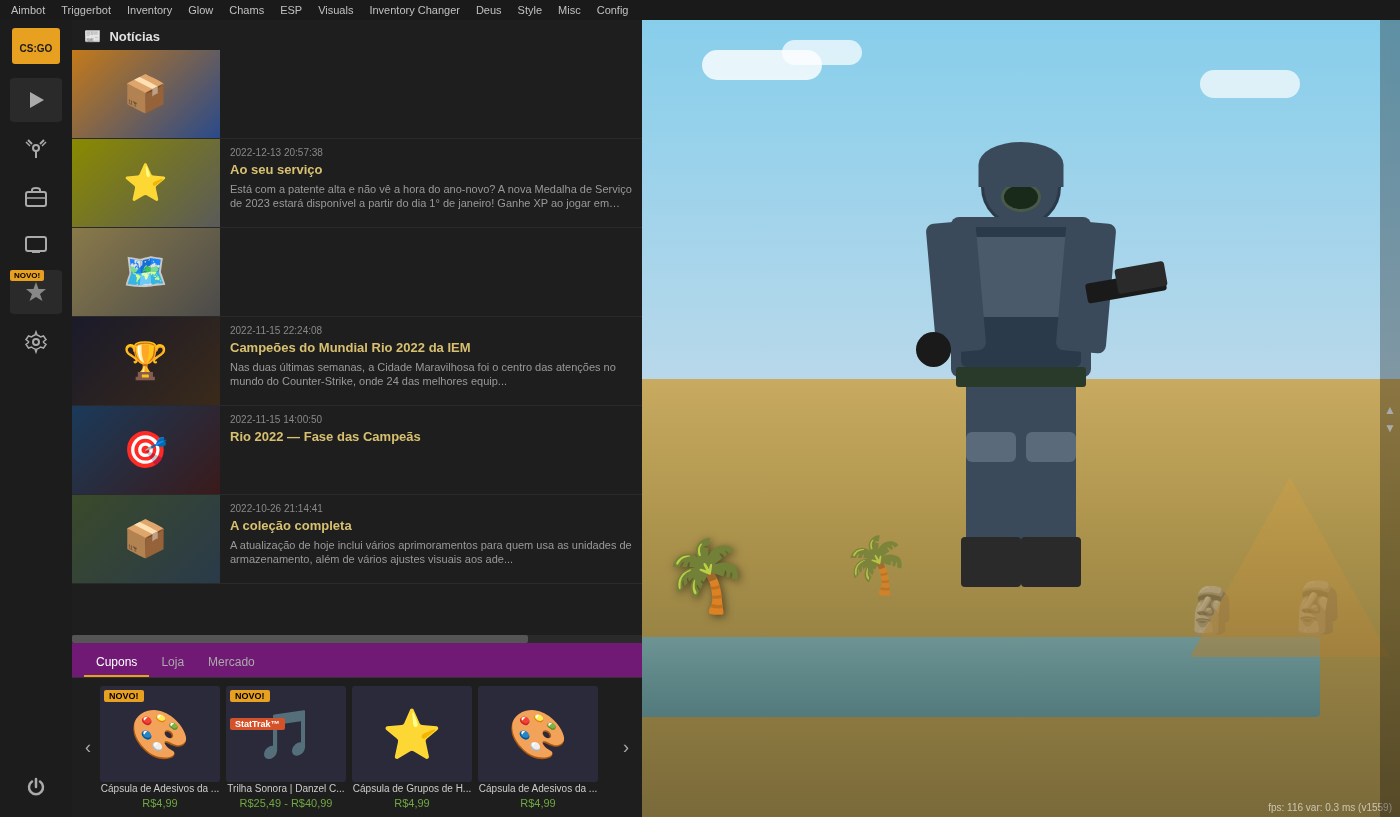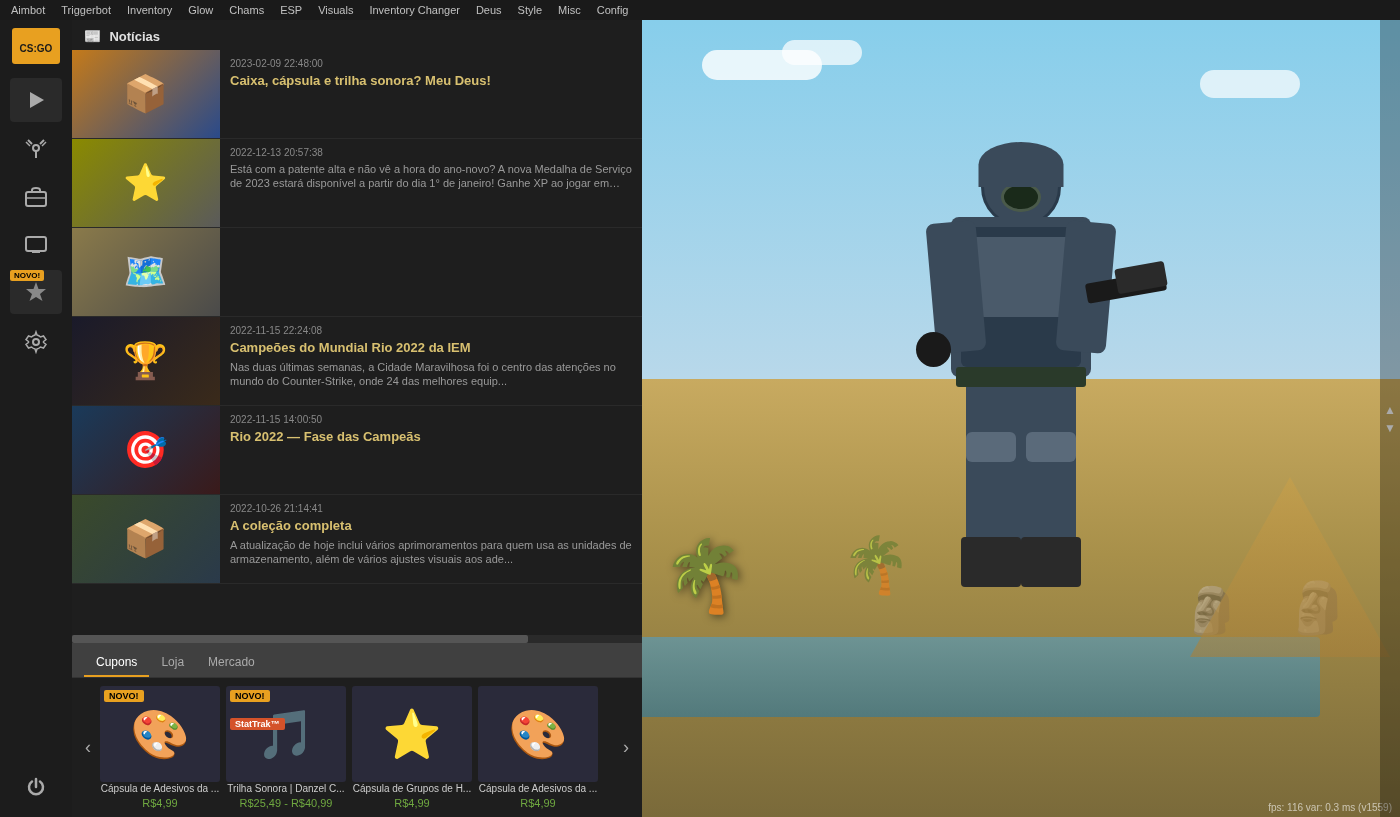--- a/index.html
+++ b/index.html
@@ -191,21 +191,21 @@
       background: #555;
       border-radius: 2px;
     }
 
     
     #shop-tabs {
       display: flex;
       gap: 0;
       padding: 8px 12px 0;
       border-bottom: 1px solid #333;
-      background: #404040;
+      background: #701a75;
     }
     .shop-tab {
       color: #aaa;
       font-size: 12px;
       padding: 4px 12px 6px;
       cursor: pointer;
       border-bottom: 2px solid transparent;
     }
     .shop-tab.active {
       color: #fff;
@@ -443,31 +443,28 @@
       <div id="news-header">
         <span id="news-header-icon">📰</span>
         <span id="news-header-title">Notícias</span>
       </div>
       <div id="news-list">
 
       <div class="news-item">
             <div class="news-thumb thumb-1">
               <div class="thumb-emoji">📦</div>
             </div>
-            <div class="news-content">
-              <div class="news-date">2023-02-09 22:48:00</div>
-              <div class="news-title">Caixa, cápsula e trilha sonora? Meu Deus!</div>
-            </div>
           </div>
           <div class="news-item">
             <div class="news-thumb thumb-2">
               <div class="thumb-emoji">⭐</div>
             </div>
             <div class="news-content">
               <div class="news-date">2022-12-13 20:57:38</div>
+              <div class="news-title">Ao seu serviço</div>
               <div class="news-excerpt">Está com a patente alta e não vê a hora do ano-novo? A nova Medalha de Serviço de 2023 estará disponível a partir do dia 1° de janeiro! Ganhe XP ao jogar em modos de jogo oficiais e suba de pat...</div>
             </div>
           </div>
           <div class="news-item">
             <div class="news-thumb thumb-3">
               <div class="thumb-emoji">🗺️</div>
             </div>
           </div>
           <div class="news-item">
             <div class="news-thumb thumb-4">

